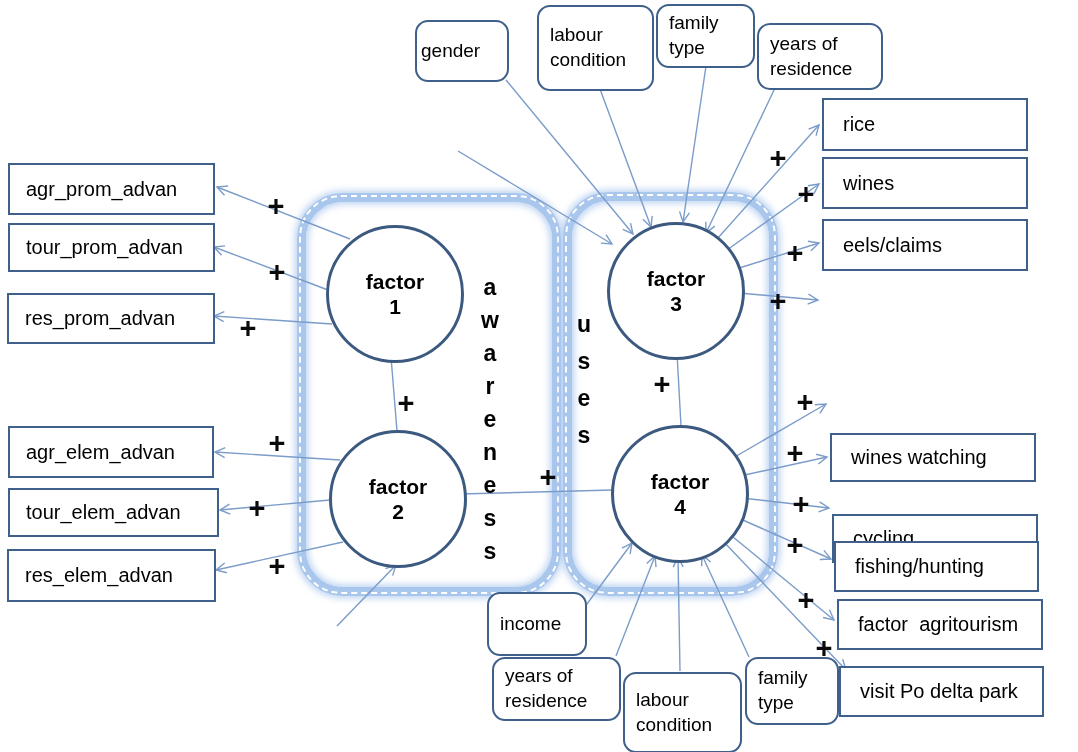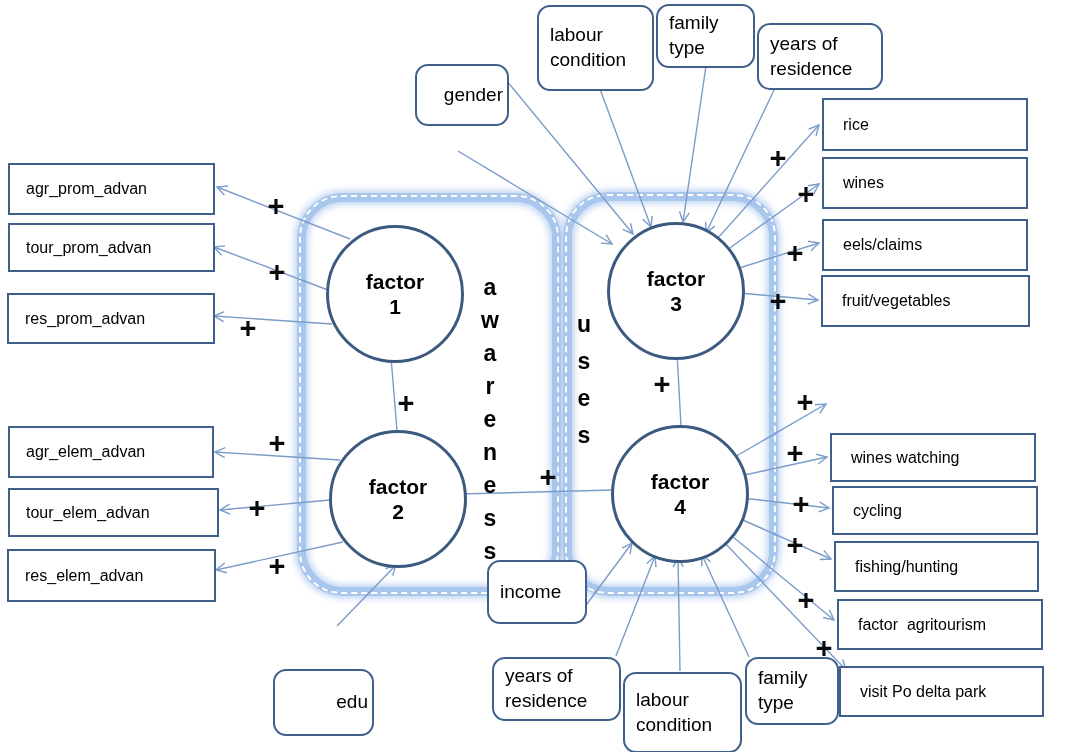--- a/index.html
+++ b/index.html
@@ -14,29 +14,29 @@
     z-index:1;
   }
   .group::after{
     content:"";position:absolute;inset:-7px;border:2px dashed #ffffff;border-radius:42px;pointer-events:none;
   }
   svg.wires{position:absolute;left:0;top:0;z-index:2;}
   
   .rect{
     position:absolute;background:#fff;border:2.5px solid #3f608a;display:flex;align-items:center;z-index:3;
   }
-  .rect .lbl{font-size:16px;padding:0 6px 0 16px;white-space:pre;}
+  .rect .lbl{font-size:20px;padding:0 6px 0 16px;white-space:pre;}
   .rect.rt .lbl{padding-left:19px;}
   
   .pill{
     position:absolute;background:#fff;border:2.5px solid #3f608a;border-radius:13px;
     display:flex;align-items:center;z-index:3;
   }
   .pill .lbl{font-size:19px;line-height:1.3;padding:2px 8px 2px 11px;}
-  .pill.center{justify-content:flex-end;margin-top:44px;}
+  .pill.center{justify-content:flex-start;}
   .pill.center .lbl{padding:2px 4px;text-align:center;}
   
   .circle{
     position:absolute;width:132px;height:132px;border-radius:50%;background:#fff;border:3px solid #3c5a80;
     display:flex;align-items:center;justify-content:center;z-index:3;
   }
   .circle .fl{font-size:21px;font-weight:bold;text-align:center;line-height:1.2;}
   .circle .fl span{display:block;}
   
   .vlabel{
@@ -123,28 +123,25 @@
 
   <div class="rect rt" style="left:822px;top:98px;width:202px;height:49px">
       <span class="lbl">rice</span>
     </div>
   <div class="rect rt" style="left:822px;top:157px;width:202px;height:48px">
       <span class="lbl">wines</span>
     </div>
   <div class="rect rt" style="left:822px;top:219px;width:202px;height:48px">
       <span class="lbl">eels/claims</span>
     </div>
-  <div class="rect rt" style="left:821px;top:275px;width:205px;height:48px">
-      <span class="lbl">fruit/vegetables</span>
-    </div>
 
   <div class="rect rt" style="left:830px;top:433px;width:202px;height:45px">
       <span class="lbl">wines watching</span>
     </div>
-  <div class="rect rt" style="left:832px;top:486px;width:202px;height:45px">
+  <div class="rect rt" style="left:832px;top:514px;width:202px;height:45px">
       <span class="lbl">cycling</span>
     </div>
   <div class="rect rt" style="left:834px;top:541px;width:201px;height:47px">
       <span class="lbl">fishing/hunting</span>
     </div>
   <div class="rect rt" style="left:837px;top:599px;width:202px;height:47px">
       <span class="lbl">factor  agritourism</span>
     </div>
   <div class="rect rt" style="left:839px;top:666px;width:201px;height:47px">
       <span class="lbl">visit Po delta park</span>
@@ -156,24 +153,21 @@
   <div class="pill" style="left:537px;top:5px;width:113px;height:82px">
       <span class="lbl">labour condition</span>
     </div>
   <div class="pill" style="left:656px;top:4px;width:95px;height:60px">
       <span class="lbl">family type</span>
     </div>
   <div class="pill" style="left:757px;top:23px;width:122px;height:63px">
       <span class="lbl">years of residence</span>
     </div>
 
-  <div class="pill center" style="left:273px;top:625px;width:97px;height:63px">
-      <span class="lbl">edu</span>
-    </div>
-  <div class="pill" style="left:487px;top:560px;width:96px;height:60px">
+  <div class="pill" style="left:487px;top:592px;width:96px;height:60px">
       <span class="lbl">income</span>
     </div>
   <div class="pill" style="left:492px;top:657px;width:125px;height:60px">
       <span class="lbl">years of residence</span>
     </div>
   <div class="pill" style="left:623px;top:672px;width:115px;height:77px">
       <span class="lbl">labour condition</span>
     </div>
   <div class="pill" style="left:745px;top:657px;width:90px;height:64px">
       <span class="lbl">family type</span>

